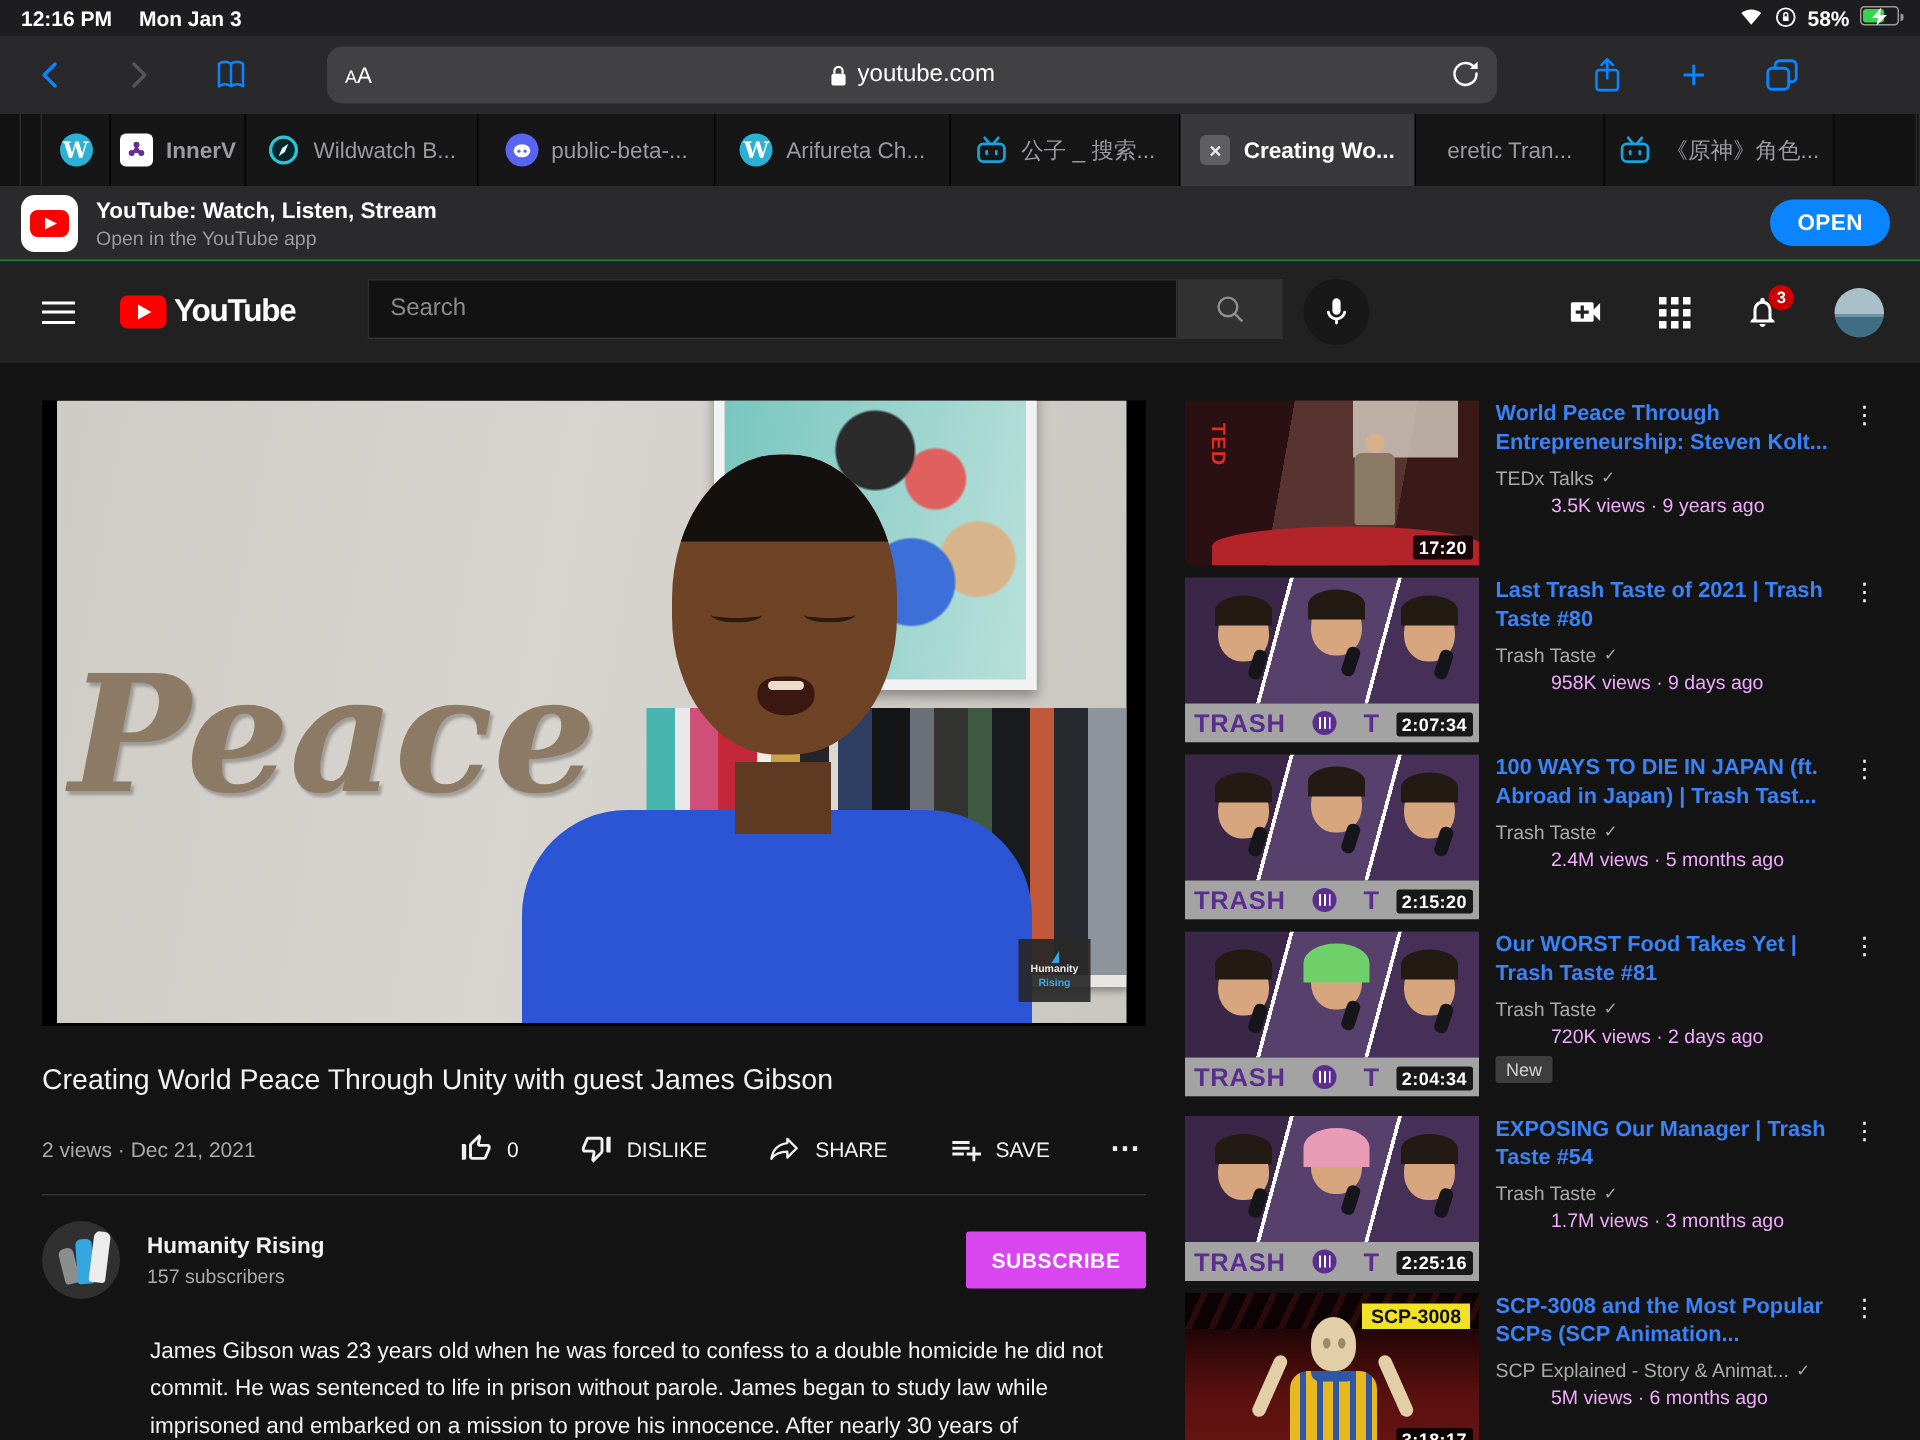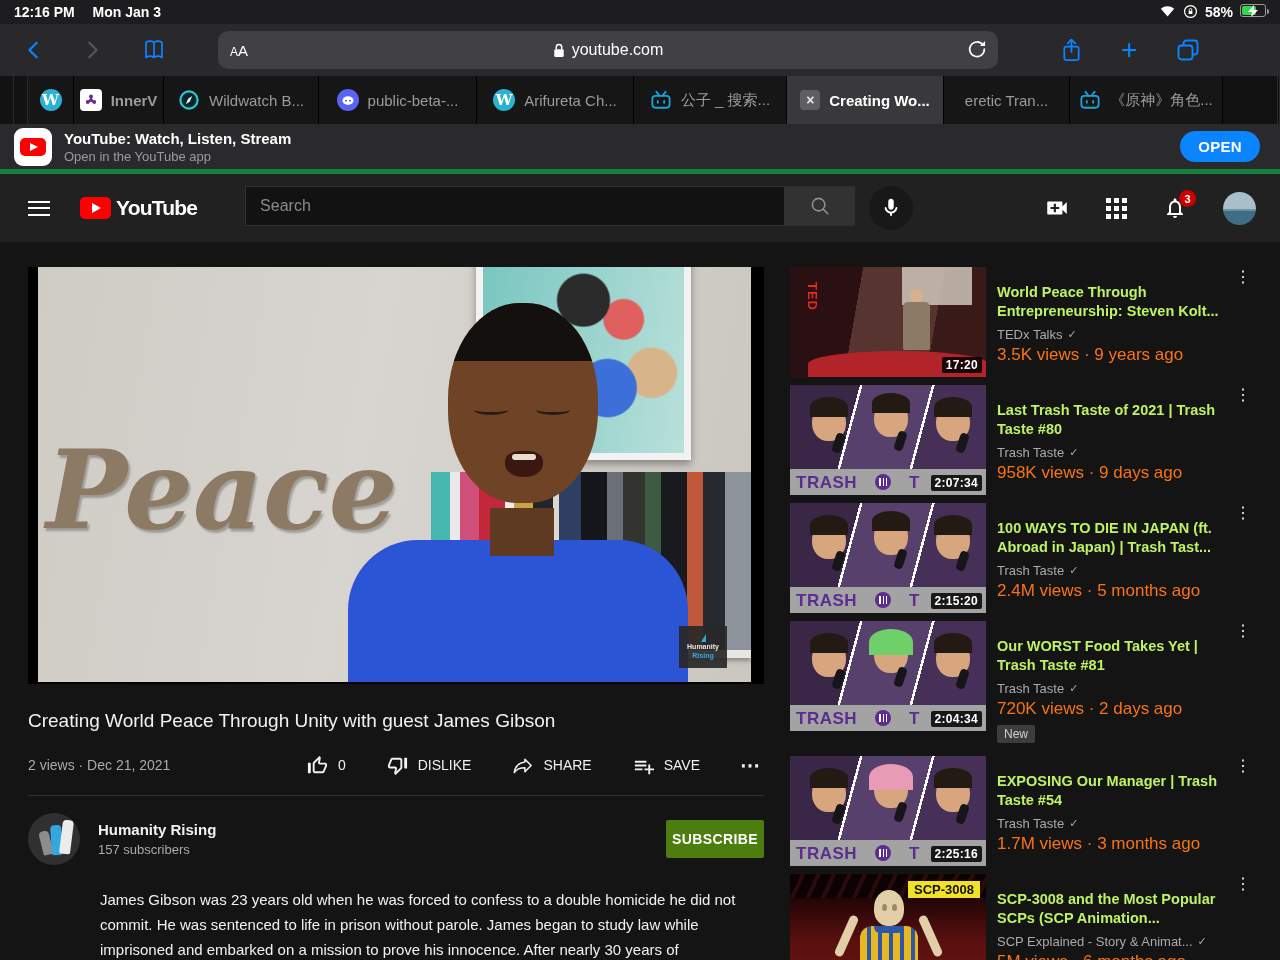--- a/index.html
+++ b/index.html
@@ -38,21 +38,21 @@
   .tab.active { background:#39393c; color:#fff; font-weight:700; }
   .t-ico { flex:0 0 auto; display:flex; align-items:center; justify-content:center; }
   .wp-ico { width:22px; height:22px; border-radius:50%; background:#2bb1d4; color:#fff;
     font-family:"DejaVu Serif", serif; font-size:15px; font-weight:700; display:flex; align-items:center; justify-content:center; }
   .is-ico { width:22px; height:22px; border-radius:4px; background:#fff; display:flex; align-items:center; justify-content:center; }
   .dc-ico { width:22px; height:22px; border-radius:50%; background:#5865f2; display:flex; align-items:center; justify-content:center; }
   .close-ico { width:20px; height:20px; border-radius:4px; background:#5f5f63; color:#e8e8e8;
     font-size:14px; display:flex; align-items:center; justify-content:center; }
 
   
-  .app-banner { height:50px; background:#2a2a2c; display:flex; align-items:center; padding:0 20px 0 14px; border-bottom:5px solid #15803d;}
+  .app-banner { height:50px; background:#2a2a2c; display:flex; align-items:center; padding:0 20px 0 14px; border-bottom:1px solid #15803d;}
   .yt-app-ico { width:38px; height:38px; background:#fff; border-radius:9px; display:flex; align-items:center; justify-content:center; }
   .yt-app-red { width:26px; height:18px; background:#f00; border-radius:5px; position:relative; }
   .yt-app-red::after { content:""; position:absolute; left:10px; top:5px; border-left:8px solid #fff;
     border-top:4px solid transparent; border-bottom:4px solid transparent; }
   .banner-text { margin-left:12px; }
   .banner-title { font-size:15px; font-weight:700; }
   .banner-sub { font-size:13px; color:#9b9b9f; margin-top:2px; }
   .open-btn { margin-left:auto; background:#0a84ff; color:#fff; border:none; border-radius:16px;
     font-size:15px; font-weight:700; padding:7px 18px; letter-spacing:.3px; }
 
@@ -135,35 +135,35 @@
   
   .channel-row { display:flex; align-items:center; margin-top:17px; }
   .ch-avatar { width:52px; height:52px; border-radius:50%; background:#303030; position:relative; overflow:hidden; }
   .hand { position:absolute; border-radius:4px 4px 2px 2px; }
   .hand.h1 { left:13px; top:18px; width:10px; height:24px; background:#8d8d8d; transform:rotate(-14deg); }
   .hand.h2 { left:23px; top:12px; width:11px; height:30px; background:#35a7e0; transform:rotate(-4deg); }
   .hand.h3 { left:33px; top:7px; width:11px; height:34px; background:#ececec; transform:rotate(7deg); }
   .ch-text { margin-left:18px; }
   .ch-name { font-size:15px; font-weight:700; color:#f1f1f1; }
   .ch-subs { font-size:13px; color:#aaa; margin-top:4px; }
-  .subscribe-btn { margin-left:auto; background:#4d7c0f; color:#fff; border:none; font-size:14px;
-    font-weight:700; letter-spacing:.4px; padding:11px 6px; border-radius:2px; }
+  .subscribe-btn { margin-left:auto; background:#d946ef; color:#fff; border:none; font-size:14px;
+    font-weight:700; letter-spacing:.4px; padding:11px 17px; border-radius:2px; }
   .description { margin:22px 0 0 72px; width:664px; font-size:15px; line-height:25px; color:#f1f1f1; }
 
   
   .sidebar { position:absolute; top:25px; right:28px; width:462px; }
   .sug { display:flex; margin-bottom:8px; }
   .sug.extra { margin-bottom:13px; }
   .thumb { position:relative; width:196px; height:110px; flex:0 0 auto; background:#222; overflow:hidden; }
   .duration { position:absolute; right:4px; bottom:4px; background:rgba(0,0,0,.85); color:#fff;
     font-size:12px; font-weight:700; padding:1px 4px; border-radius:2px; letter-spacing:.3px;text-align:right; }
   .sug-info { flex:1; padding:0 6px 0 11px; }
-  .sug-title { font-size:14.5px; font-weight:700; color:#bef264; line-height:19px; max-height:38px; overflow:hidden;margin-top:16px; }
+  .sug-title { font-size:14.5px; font-weight:700; color:#3b82f6; line-height:19px; max-height:38px; overflow:hidden; }
   .sug-ch { font-size:13px; color:#aaa; margin-top:6px; display:flex; align-items:center; gap:5px; }
-  .sug-meta { font-size:17px; color:#f97316; margin-top:3px; }
+  .sug-meta { font-size:13px; color:#f0abfc; margin-top:3px;margin-left:37px; }
   .vcheck { font-size:11px; color:#aaa; }
   .kebab { width:18px; color:#f1f1f1; font-size:16px; text-align:center; flex:0 0 auto; }
   .new-badge { display:inline-block; background:#3d3d3d; color:#d0d0d0; font-size:12px; padding:2px 7px; border-radius:2px; margin-top:6px; }
 
   
   .th-tedx { background:linear-gradient(100deg,#2a1012 0 34%,#57342f 34% 72%,#3a1a18 72% 100%); }
   .th-tedx .stagefloor { position:absolute; left:18px; bottom:0; width:180px; height:26px; background:#b3242a; border-radius:50% 50% 0 0; }
   .th-tedx .ted { position:absolute; left:8px; top:22px; color:#e62b1e; font-size:13px; font-weight:800; transform:rotate(90deg); letter-spacing:1px;}
   .th-tedx .spk-head { position:absolute; left:120px; top:22px; width:13px; height:13px; border-radius:50%; background:#d9b08c; }
   .th-tedx .spk-body { position:absolute; left:113px; top:35px; width:27px; height:48px; background:#8a7a66; border-radius:5px 5px 2px 2px; }

